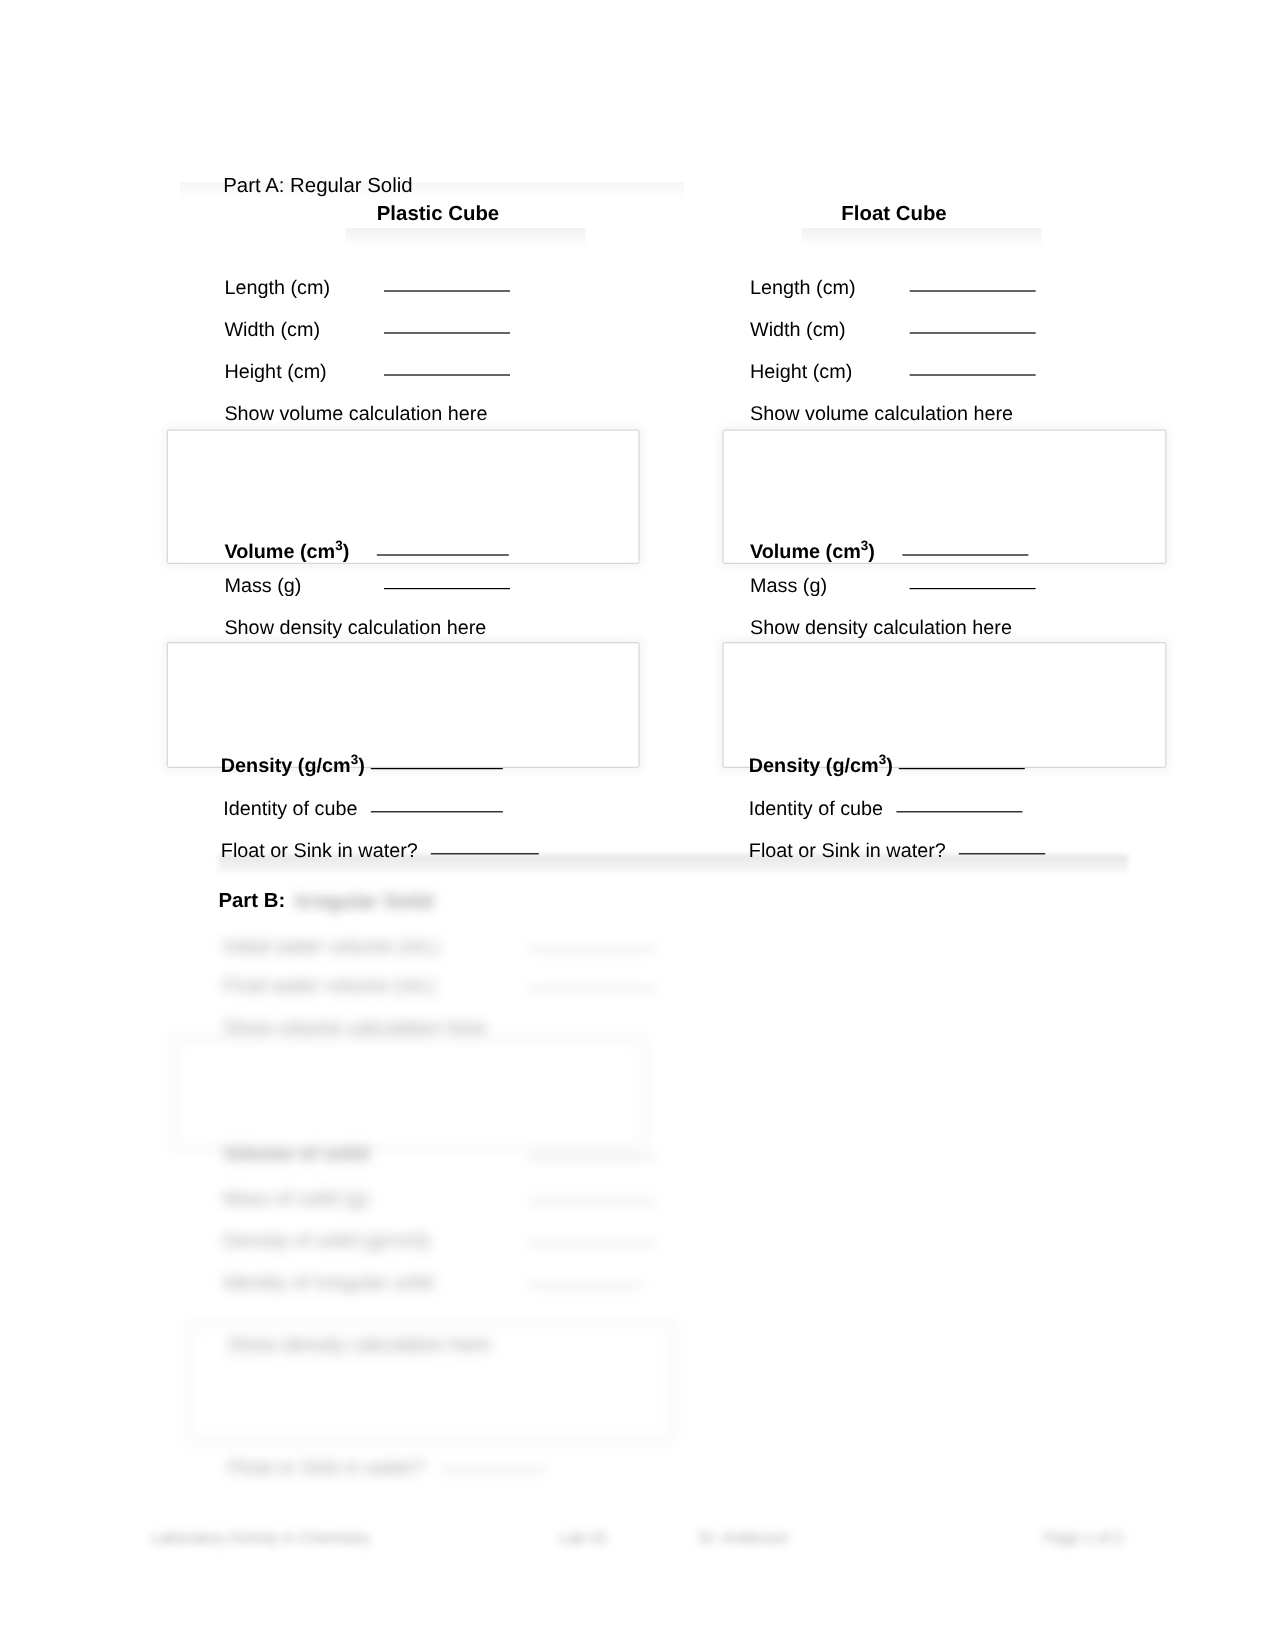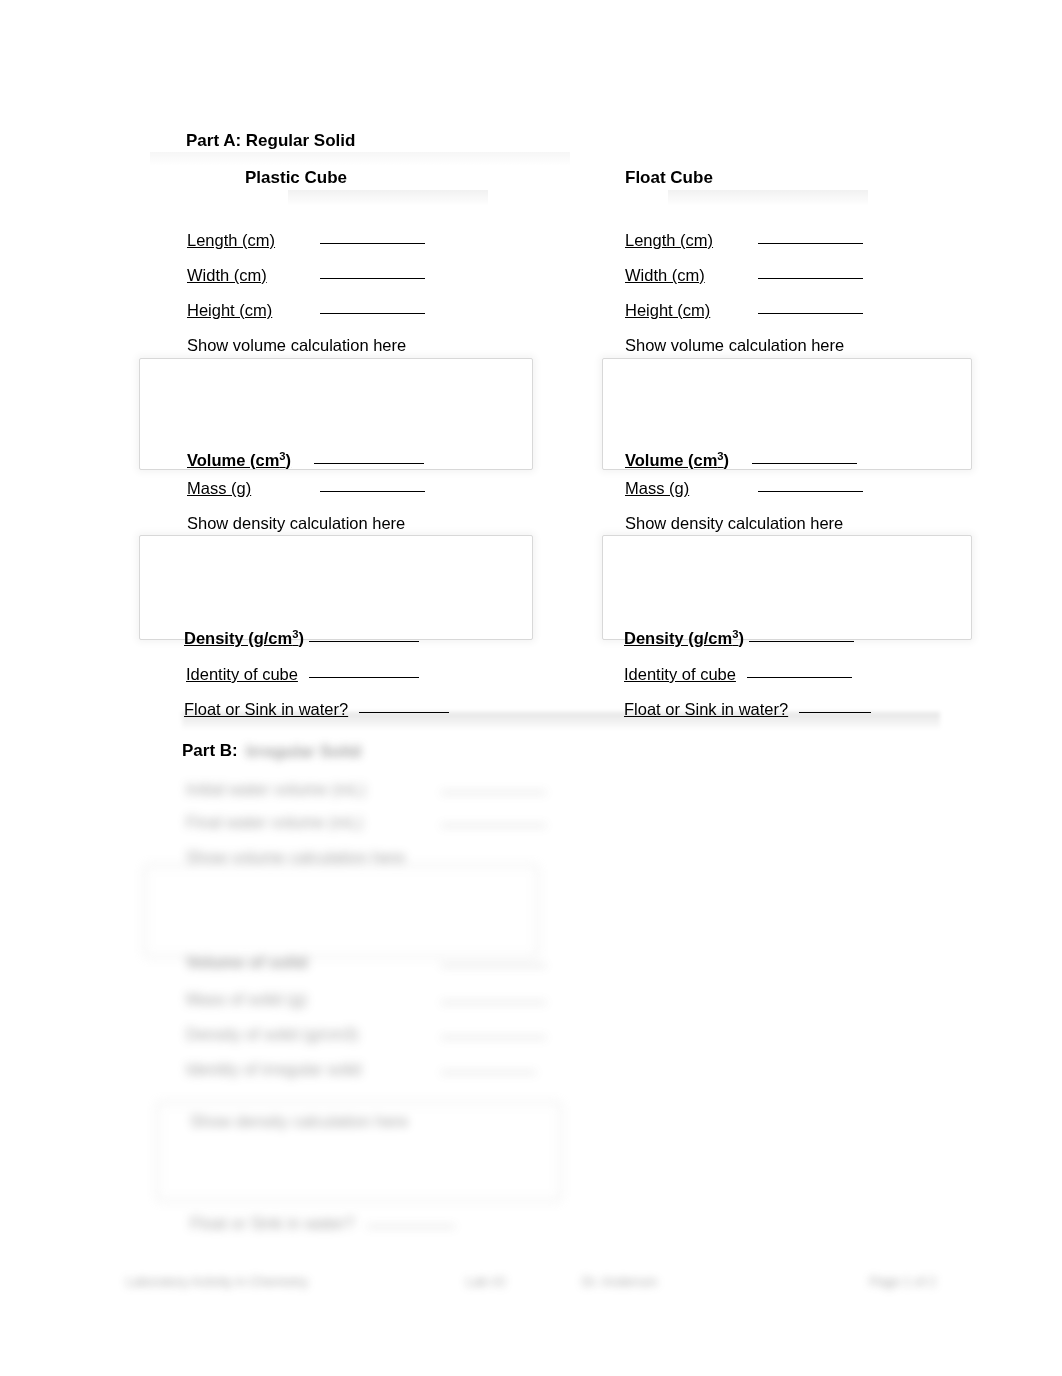--- a/index.html
+++ b/index.html
@@ -37,23 +37,23 @@
     font-weight: bold;
     line-height: 30px;
     margin-top: 2px;
     letter-spacing: 0.1px;
   }
 
   
   .part-a-head {
     position: absolute;
     left: 186px;
-    top: 130px;
+    top: 144px;
     font-size: 17px;
-    font-weight: bold;
+    font-weight: normal;
     line-height: 22px;
   }
 
   
   .shade-band {
     position: absolute;
     pointer-events: none;
   }
   .band-a {
     left: 150px; top: 152px; width: 420px; height: 14px;
@@ -67,32 +67,33 @@
     left: 668px; top: 190px; width: 200px; height: 16px;
     background: linear-gradient(to bottom, rgba(0,0,0,0.055), rgba(0,0,0,0));
   }
 
   
   .col-title {
     position: absolute;
     font-size: 17px;
     font-weight: bold;
     line-height: 22px;
+    text-align: center;
   }
   .col-title.left  { left: 245px; top: 167px; width: 240px; }
   .col-title.right { left: 625px; top: 167px; width: 240px; }
 
   
   .mrow {
     position: absolute;
     font-size: 16.5px;
     line-height: 22px;
     white-space: nowrap;
   }
-  .mrow .lbl { display: inline-block; text-decoration: underline; }
+  .mrow .lbl { display: inline-block; }
   .mrow .blank {
     display: inline-block;
     border-bottom: 1.6px solid #000;
     vertical-align: 2px;
   }
   .mrow.bold { font-weight: bold; }
 
   sup.cube {
     font-size: 0.68em;
     vertical-align: super;

